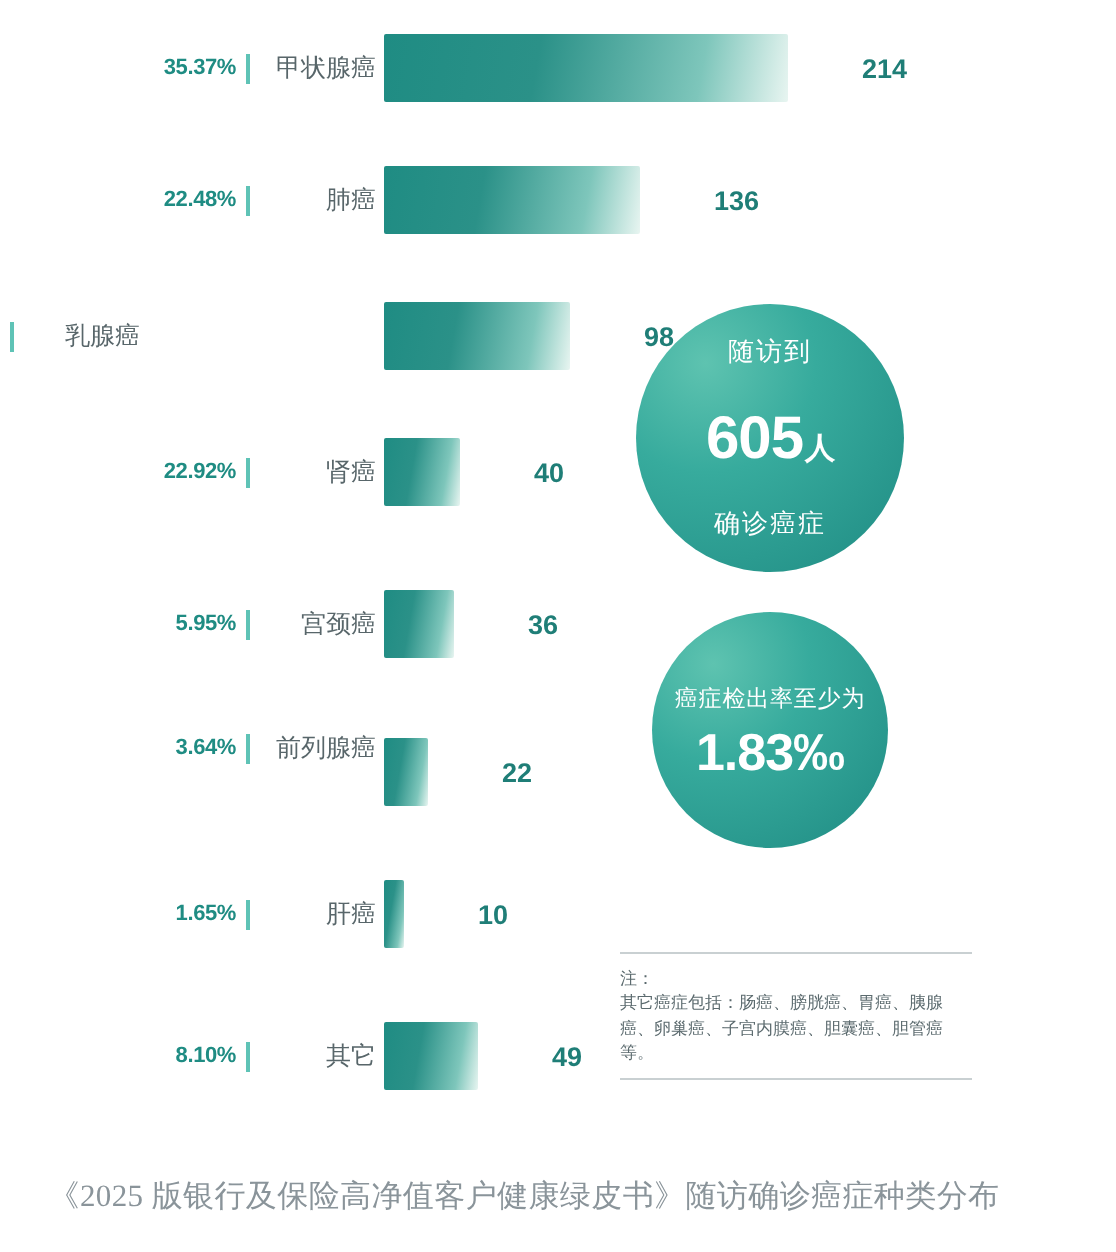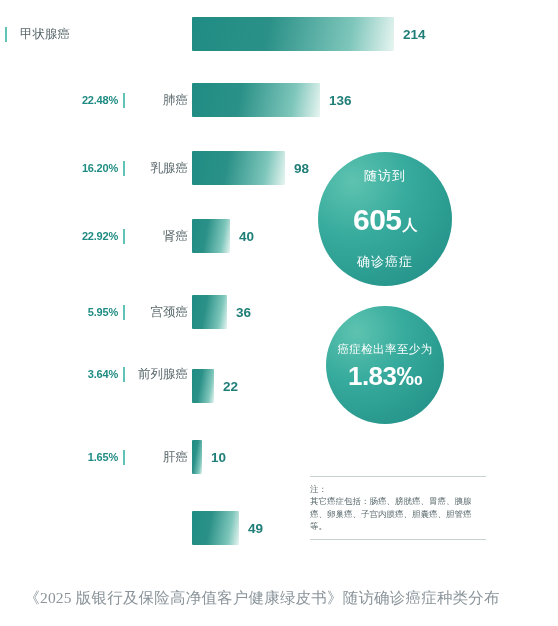--- a/index.html
+++ b/index.html
@@ -72,20 +72,21 @@
     padding-right: 1px;
   }
 
   .barwrap {
     position: absolute;
     left: 192px;
     top: 0;
     height: 44px;
     display: flex;
     align-items: center;
+    gap: 28px;
   }
 
   .bar {
     height: 34px;
     background: linear-gradient(100deg, #1f8c83 0%, #2b9188 38%, #7ec6bb 78%, #e8f5f1 100%);
     border-radius: 1px;
   }
 
   .val {
     margin-left: 9px;
@@ -192,20 +193,21 @@
   }
 </style>
 </head>
 <body>
 
 <div class="canvas">
 
   <div class="chart">
 
     <div class="row" style="top:12px">
+      <div class="pct">35.37%</div>
       <div class="tick">
           <i></i>
         </div>
       <div class="cat">甲状腺癌</div>
     </div>
     <div class="barwrap" style="top:12px">
       <div class="bar" style="width:202px"></div>
       <div class="val">214</div>
     </div>
 
@@ -215,21 +217,20 @@
           <i></i>
         </div>
       <div class="cat">肺癌</div>
     </div>
     <div class="barwrap" style="top:78px">
       <div class="bar" style="width:128px"></div>
       <div class="val">136</div>
     </div>
 
     <div class="row" style="top:146px">
-      <div class="pct">16.20%</div>
       <div class="tick">
           <i></i>
         </div>
       <div class="cat">乳腺癌</div>
     </div>
     <div class="barwrap" style="top:146px">
       <div class="bar" style="width:93px"></div>
       <div class="val">98</div>
     </div>
 
@@ -274,20 +275,27 @@
       <div class="tick">
           <i></i>
         </div>
       <div class="cat">肝癌</div>
     </div>
     <div class="barwrap" style="top:435px">
       <div class="bar" style="width:10px"></div>
       <div class="val">10</div>
     </div>
 
+    <div class="row" style="top:506px">
+      <div class="pct">8.10%</div>
+      <div class="tick">
+          <i></i>
+        </div>
+      <div class="cat">其它</div>
+    </div>
     <div class="barwrap" style="top:506px">
       <div class="bar" style="width:47px"></div>
       <div class="val">49</div>
     </div>
 
   </div>
 
   <div class="circle circle-a">
     <div class="c-top">随访到</div>
     <div class="c-mid"><span>605</span><span class="unit">人</span></div>

